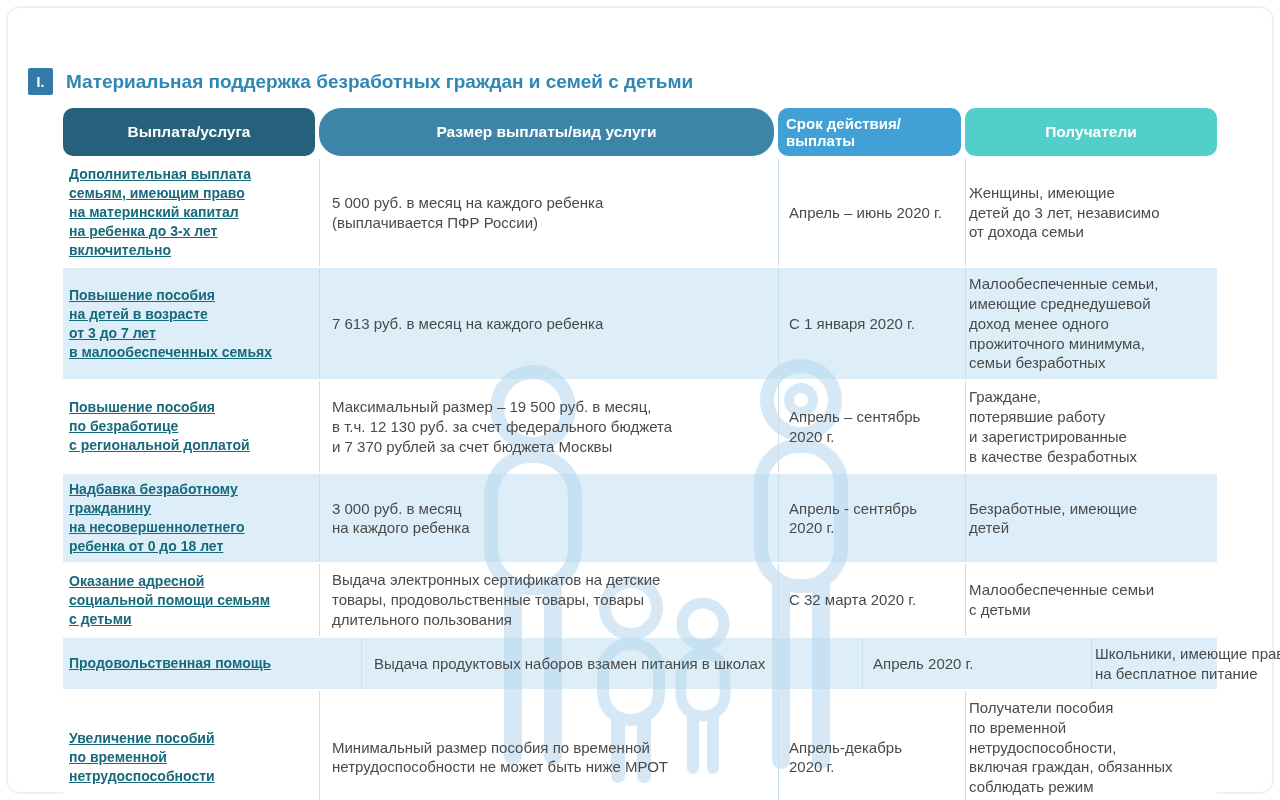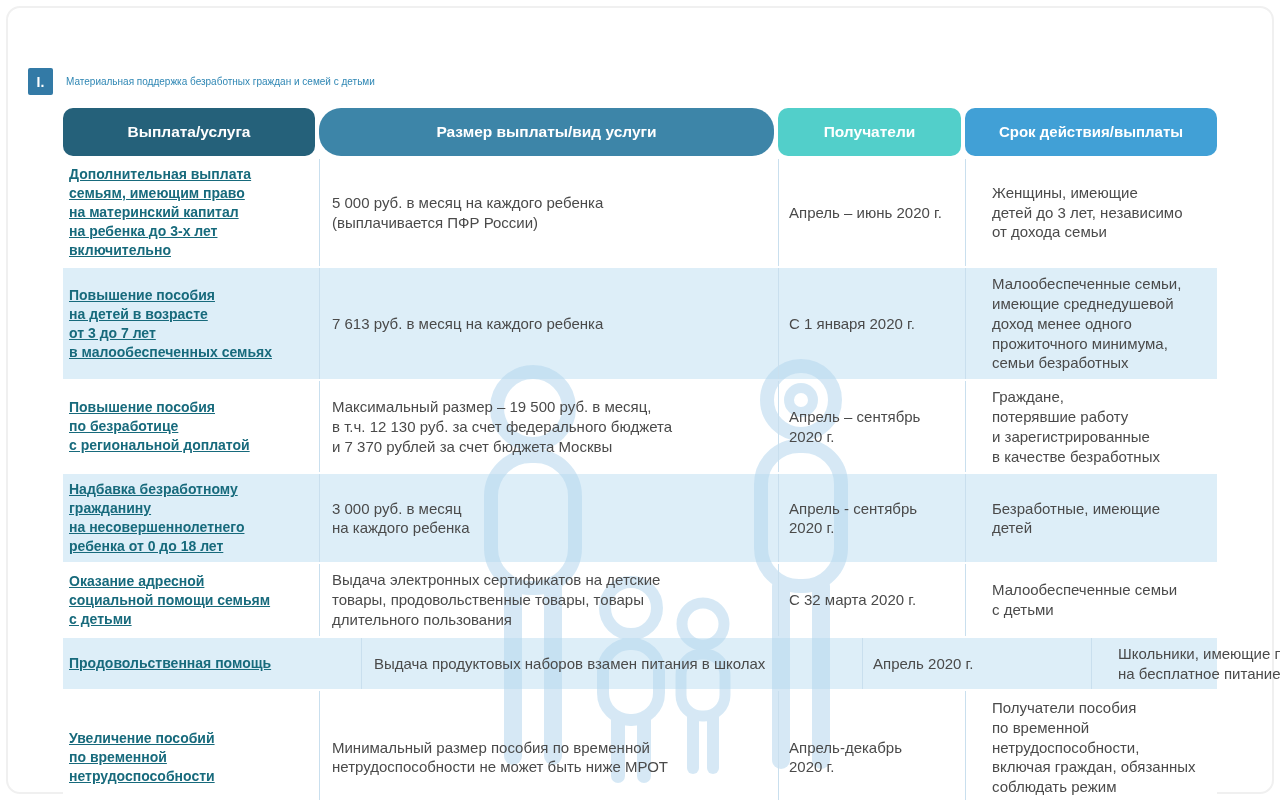--- a/index.html
+++ b/index.html
@@ -11,21 +11,21 @@
 
   .title { font-size:19px; font-weight:bold; letter-spacing:0.8px; white-space:nowrap;
            color:var(--title-text,#a0cbe7); text-transform:uppercase; }
 
   .section { position:relative; left:-35px; display:flex; align-items:center; gap:13px;
              margin-top:23px; }
   .badge { display:flex; align-items:center; justify-content:center;
            width:25px; height:27px; border-radius:2px;
            background:var(--section-badge-bg,#337aa6);
            color:#ffffff; font-weight:bold; font-size:14px; }
-  .section-title { color:var(--section-text,#2f87b4); font-weight:normal; font-size:10px; }
+  .section-title { color:var(--section-text,#2f87b4); font-weight:bold; font-size:19px; }
 
   .table { position:relative; margin-top:13px; width:1154px; }
   .thead, .trow { display:grid; grid-template-columns:256px 459px 187px 252px; }
   .thead { margin-bottom:3px; }
   .th { height:48px; display:flex; align-items:center; justify-content:center;
         color:#ffffff; font-weight:bold; font-size:15.5px;
         border-radius:10px; margin-right:4px; line-height:1.15; padding:0 8px; }
   .th:last-child { margin-right:0; }
   .th1 { background:var(--th1-bg,#25617a); }
   .th2 { background:var(--th2-bg,#3d85a8);border-radius:22px; }
@@ -39,21 +39,21 @@
   .r4{ min-height:81px; } .r5{ min-height:62px; } .r6{ min-height:40px;gap:42px; }
   .r7{ min-height:134px; }
 
   .td { display:flex; align-items:center; white-space:pre-line;
         color:var(--body-text,#4a4a4a); font-size:15px; line-height:1.32;
         padding:6px 8px 6px 12px; position:relative; z-index:2; }
   .td.c1 { color:var(--service-text,#176a7c); font-weight:bold; font-size:14px;
            padding-left:6px; line-height:1.36;text-decoration:underline; }
   .td.c2, .td.c3, .td.c4 { border-left:1px solid var(--divider,#c9dfee); }
   .td.c3 { padding-left:10px; }
-  .td.c4 { padding-left:26px; }
+  .td.c4 { padding-left:3px; }
 
   .watermark { position:absolute; left:372px; top:248px; width:478px; height:432px;
                z-index:1; pointer-events:none; opacity:0.55; }
   .watermark * { stroke:var(--watermark,#b5d7ee); fill:none;
                  stroke-linecap:round; stroke-linejoin:round; }
 </style>
 </head>
 <body>
 
 <div class="frame"></div>
@@ -64,23 +64,23 @@
   <div class="section">
     <span class="badge">I.</span>
     <span class="section-title">Материальная поддержка безработных граждан и семей с детьми</span>
   </div>
 
   <div class="table">
 
     <div class="thead">
       <div class="th th1">Выплата/услуга</div>
       <div class="th th2">Размер выплаты/вид услуги</div>
-      <div class="th th4">Получатели</div>
       <div class="th th3">Срок
 действия/выплаты</div>
+      <div class="th th4">Получатели</div>
     </div>
 
     <div class="trow r1">
       <div class="td c1">Дополнительная выплата
 семьям, имеющим право
 на материнский капитал
 на ребенка до 3-х лет
 включительно</div>
       <div class="td c2">5 000 руб. в месяц на каждого ребенка
 (выплачивается ПФР России)</div>

